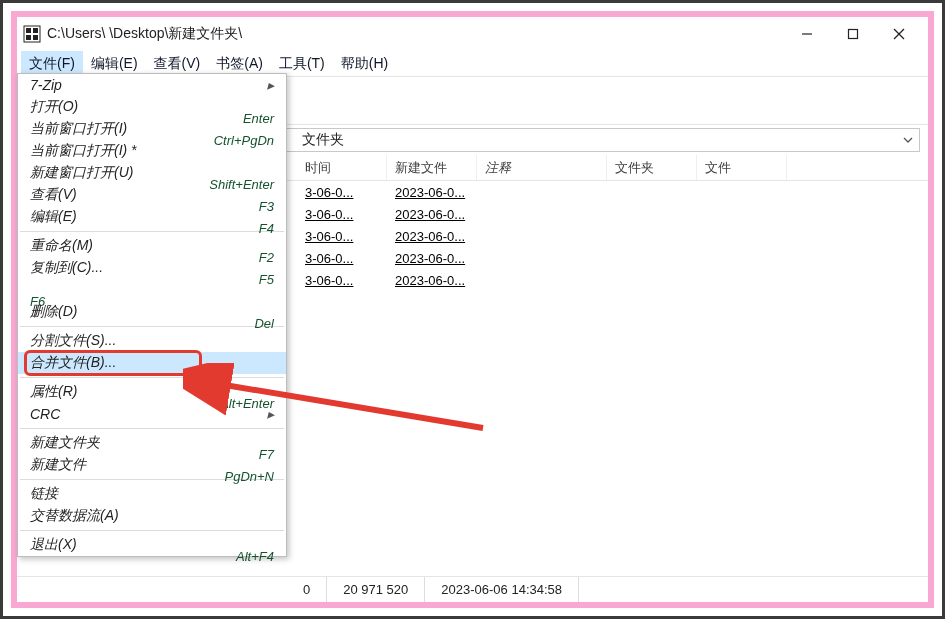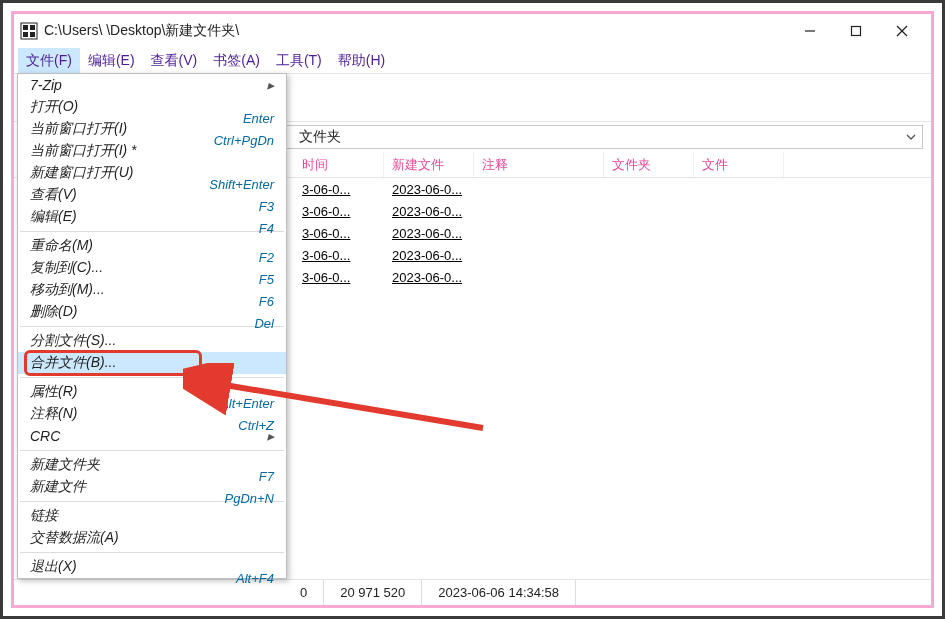--- a/index.html
+++ b/index.html
@@ -1,60 +1,60 @@
 <!DOCTYPE html>
 <html><head>
 <meta charset="utf-8">
 <style>
   * { box-sizing: border-box; font-family: "Segoe UI", "Microsoft YaHei", Arial, sans-serif; }
   html, body { margin: 0; padding: 0; }
   body { background: #fff; }
   .canvas { position: relative; width: 945px; height: 619px; border: 3px solid #3a3a3a; background: #fff; overflow: hidden; }
-  .window { position: absolute; left: 8px; top: 8px; right: 8px; bottom: 8px; background: #fff; border: 3px solid #f9a8d4; display: flex; flex-direction: column; }
+  .window { position: absolute; left: 8px; top: 8px; right: 8px; bottom: 8px; background: #fff; border: 6px solid #f9a8d4; display: flex; flex-direction: column; }
   .titlebar { height: 34px; display: flex; align-items: center; padding: 0 6px; }
   .app-icon { width: 18px; height: 18px; margin-right: 6px; }
   .app-icon svg { width: 18px; height: 18px; }
   .title-text { font-size: 14px; color: #222; flex: 0 0 auto; }
   .titlebar-spacer { flex: 1; }
   .win-controls { display: flex; }
   .win-btn { width: 46px; height: 30px; display: flex; align-items: center; justify-content: center; }
   .win-btn svg { width: 12px; height: 12px; stroke: #222; stroke-width: 1.2; fill: none; }
   .menubar { height: 26px; display: flex; align-items: stretch; padding: 0 4px; border-bottom: 1px solid #e5e5e5; }
-  .menu-item { padding: 0 8px; font-size: 14px; color: #4c1d95; display: flex; align-items: center; }
+  .menu-item { padding: 0 8px; font-size: 14px; color: #0f172a; display: flex; align-items: center; }
   .menu-item.active { background: #cce8ff; }
   .toolbar-area { height: 48px; border-bottom: 1px solid #e5e5e5; }
   .pathbar { height: 30px; display: flex; align-items: center; padding: 0 8px; }
   .path-input { flex: 1; height: 24px; border: 1px solid #c8c8c8; display: flex; align-items: center; padding: 0 6px; font-size: 14px; color: #222; background: #fff; }
   .path-input .chev { margin-left: auto; }
-  .headers { height: 26px; display: flex; align-items: center; border-bottom: 1px solid #e5e5e5; font-size: 13px; color: #ec4899; }
+  .headers { height: 26px; display: flex; align-items: center; border-bottom: 1px solid #e5e5e5; font-size: 13px; color: #404040; }
   .headers .col { padding: 0 8px; border-right: 1px solid #eee; height: 100%; display: flex; align-items: center; }
   .file-area { flex: 1; position: relative; overflow: hidden; }
   .rows { position: absolute; left: 0; top: 0; right: 0; font-size: 13px; text-decoration: underline; }
   .row { height: 22px; display: flex; align-items: center; }
   .row .cell { padding: 0 8px; }
   .statusbar { height: 26px; border-top: 1px solid #e5e5e5; display: flex; align-items: center; font-size: 13px; color: #222; }
   .statusbar .sseg { padding: 0 16px; border-right: 1px solid #ddd; height: 100%; display: flex; align-items: center; }
 
   
   .dropdown { position: absolute; left: 14px; top: 70px; width: 270px; background: #fff; border: 1px solid #bdbdbd; box-shadow: 2px 2px 6px rgba(0,0,0,0.25); z-index: 20; }
   .dd-item { height: 22px; display: flex; align-items: center; padding: 0 12px; font-size: 14px; color: #222; position: relative; font-style: italic; }
   .dd-item .lbl { flex: 1; }
-  .dd-item .sc { color: #0369a1; font-size: 13px; margin-top: 22px; }
+  .dd-item .sc { color: #14532d; font-size: 13px; margin-top: 22px; }
   .dd-item .sub { color: #555; }
   .dd-sep { height: 1px; background: #dcdcdc; margin: 3px 2px; }
   .dd-item.hover { background: #cce8ff; }
   .dd-item.boxed::after { content: ""; position: absolute; left: 6px; right: 84px; top: -2px; bottom: -2px; border: 3px solid #e33a2f; border-radius: 6px; pointer-events: none; }
 
   
   .arrow-svg { position: absolute; z-index: 30; pointer-events: none; }
 
   
   .col-time1 { width: 90px; }
   .col-time2 { width: 90px; }
-  .col-comment { width: 130px; }
+  .col-comment { width: 130px; font-style: italic; }
   .col-folder { width: 90px; }
   .col-file { width: 90px; }
 </style>
 </head>
 <body>
 
 <div class="canvas">
   <div class="window">
 
     <div class="titlebar">
@@ -212,42 +212,37 @@
       <div class="dd-sep"></div>
       <div class="dd-item">
         <span class="lbl">重命名(M)</span>
         <span class="sc">F2</span>
       </div>
       <div class="dd-item">
         <span class="lbl">复制到(C)...</span>
         <span class="sc">F5</span>
       </div>
       <div class="dd-item">
-        <span class="lbl">移动到(M)...</span>
         <span class="sc">F6</span>
       </div>
       <div class="dd-item">
         <span class="lbl">删除(D)</span>
         <span class="sc">Del</span>
       </div>
       <div class="dd-sep"></div>
       <div class="dd-item">
         <span class="lbl">分割文件(S)...</span>
       </div>
       <div class="dd-item hover boxed">
         <span class="lbl">合并文件(B)...</span>
       </div>
       <div class="dd-sep"></div>
       <div class="dd-item">
         <span class="lbl">属性(R)</span>
         <span class="sc">Alt+Enter</span>
-      </div>
-      <div class="dd-item">
-        <span class="lbl">注释(N)</span>
-        <span class="sc">Ctrl+Z</span>
       </div>
       <div class="dd-item">
         <span class="lbl">CRC</span>
         <span class="sub">▸</span>
       </div>
       <div class="dd-sep"></div>
       <div class="dd-item">
         <span class="lbl">新建文件夹</span>
         <span class="sc">F7</span>
       </div>

